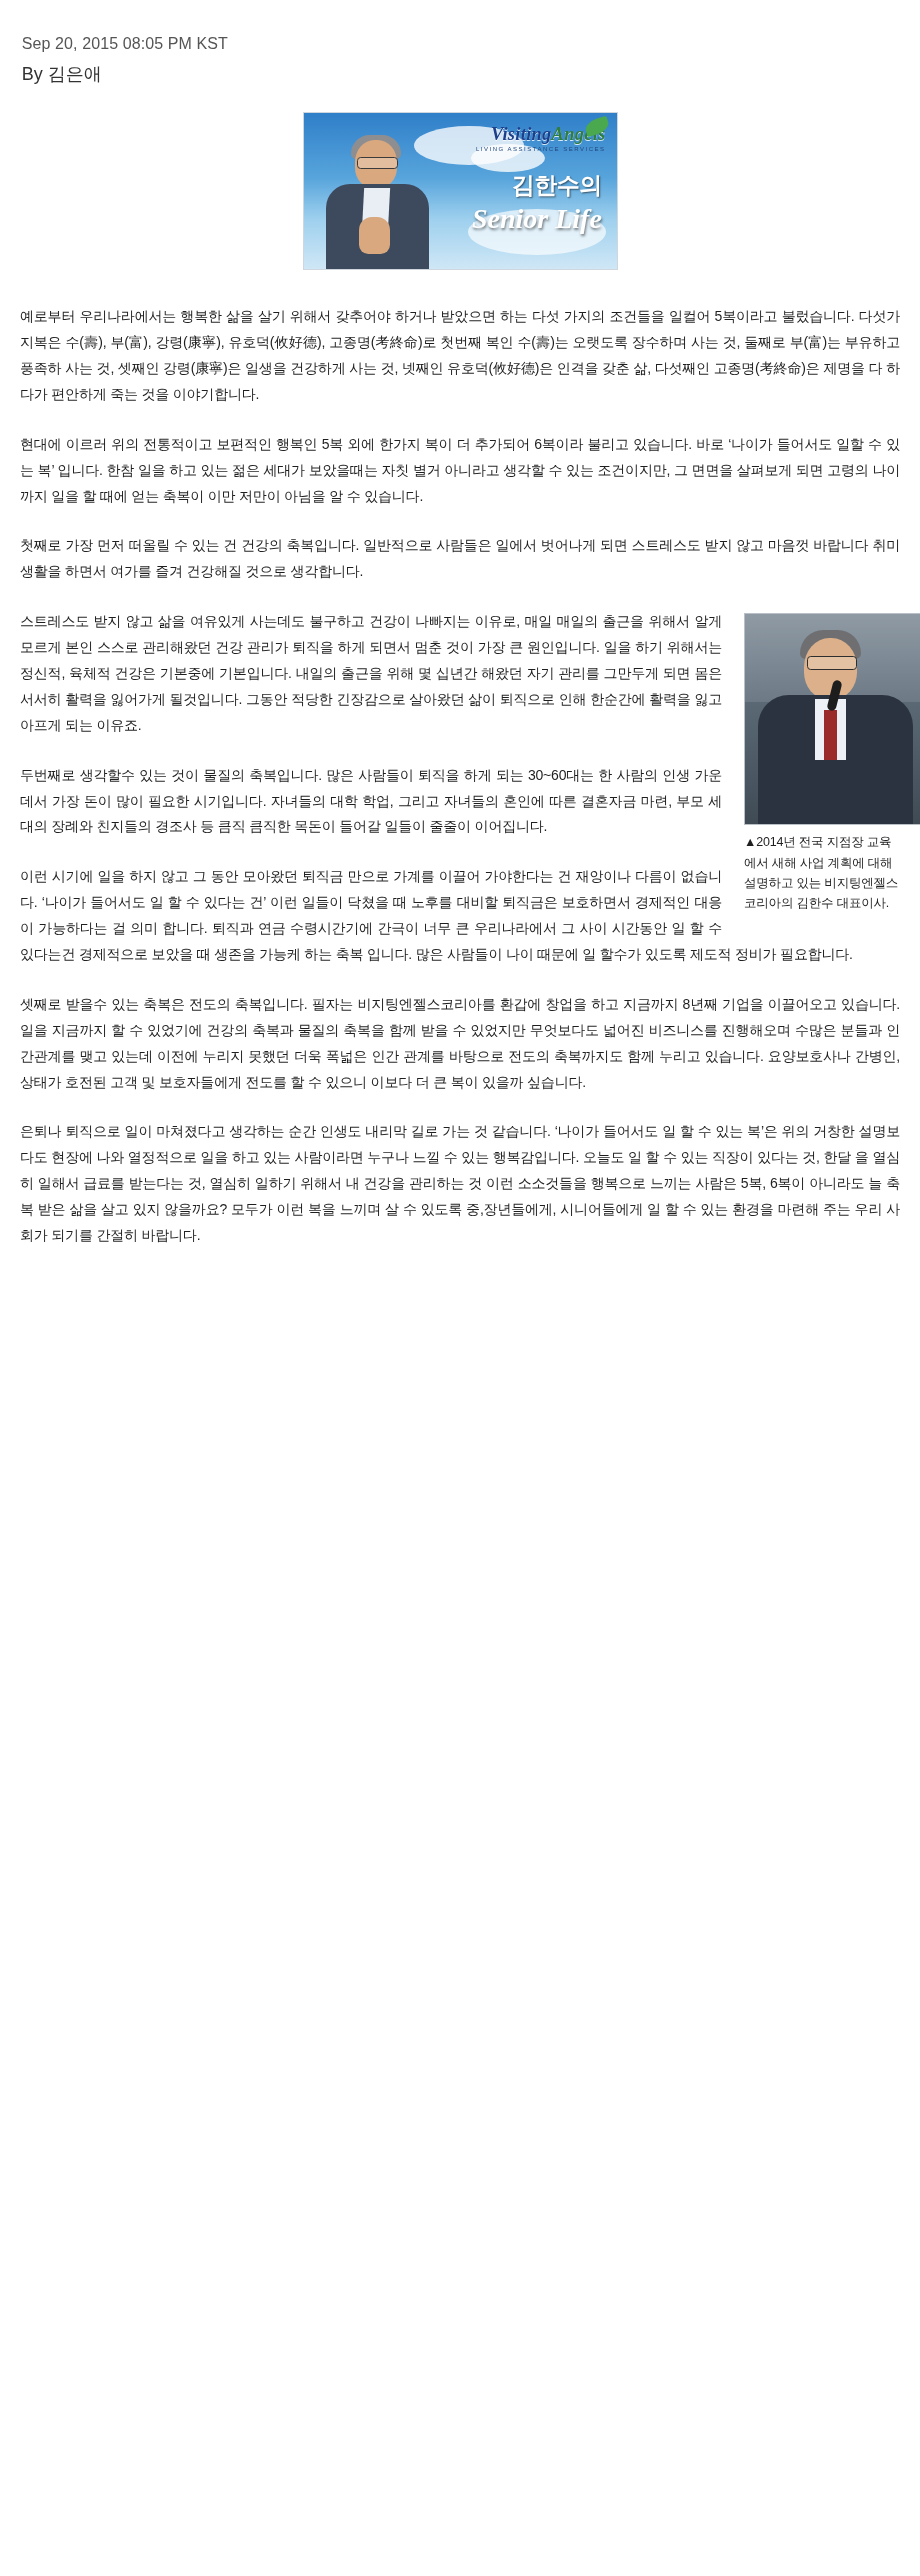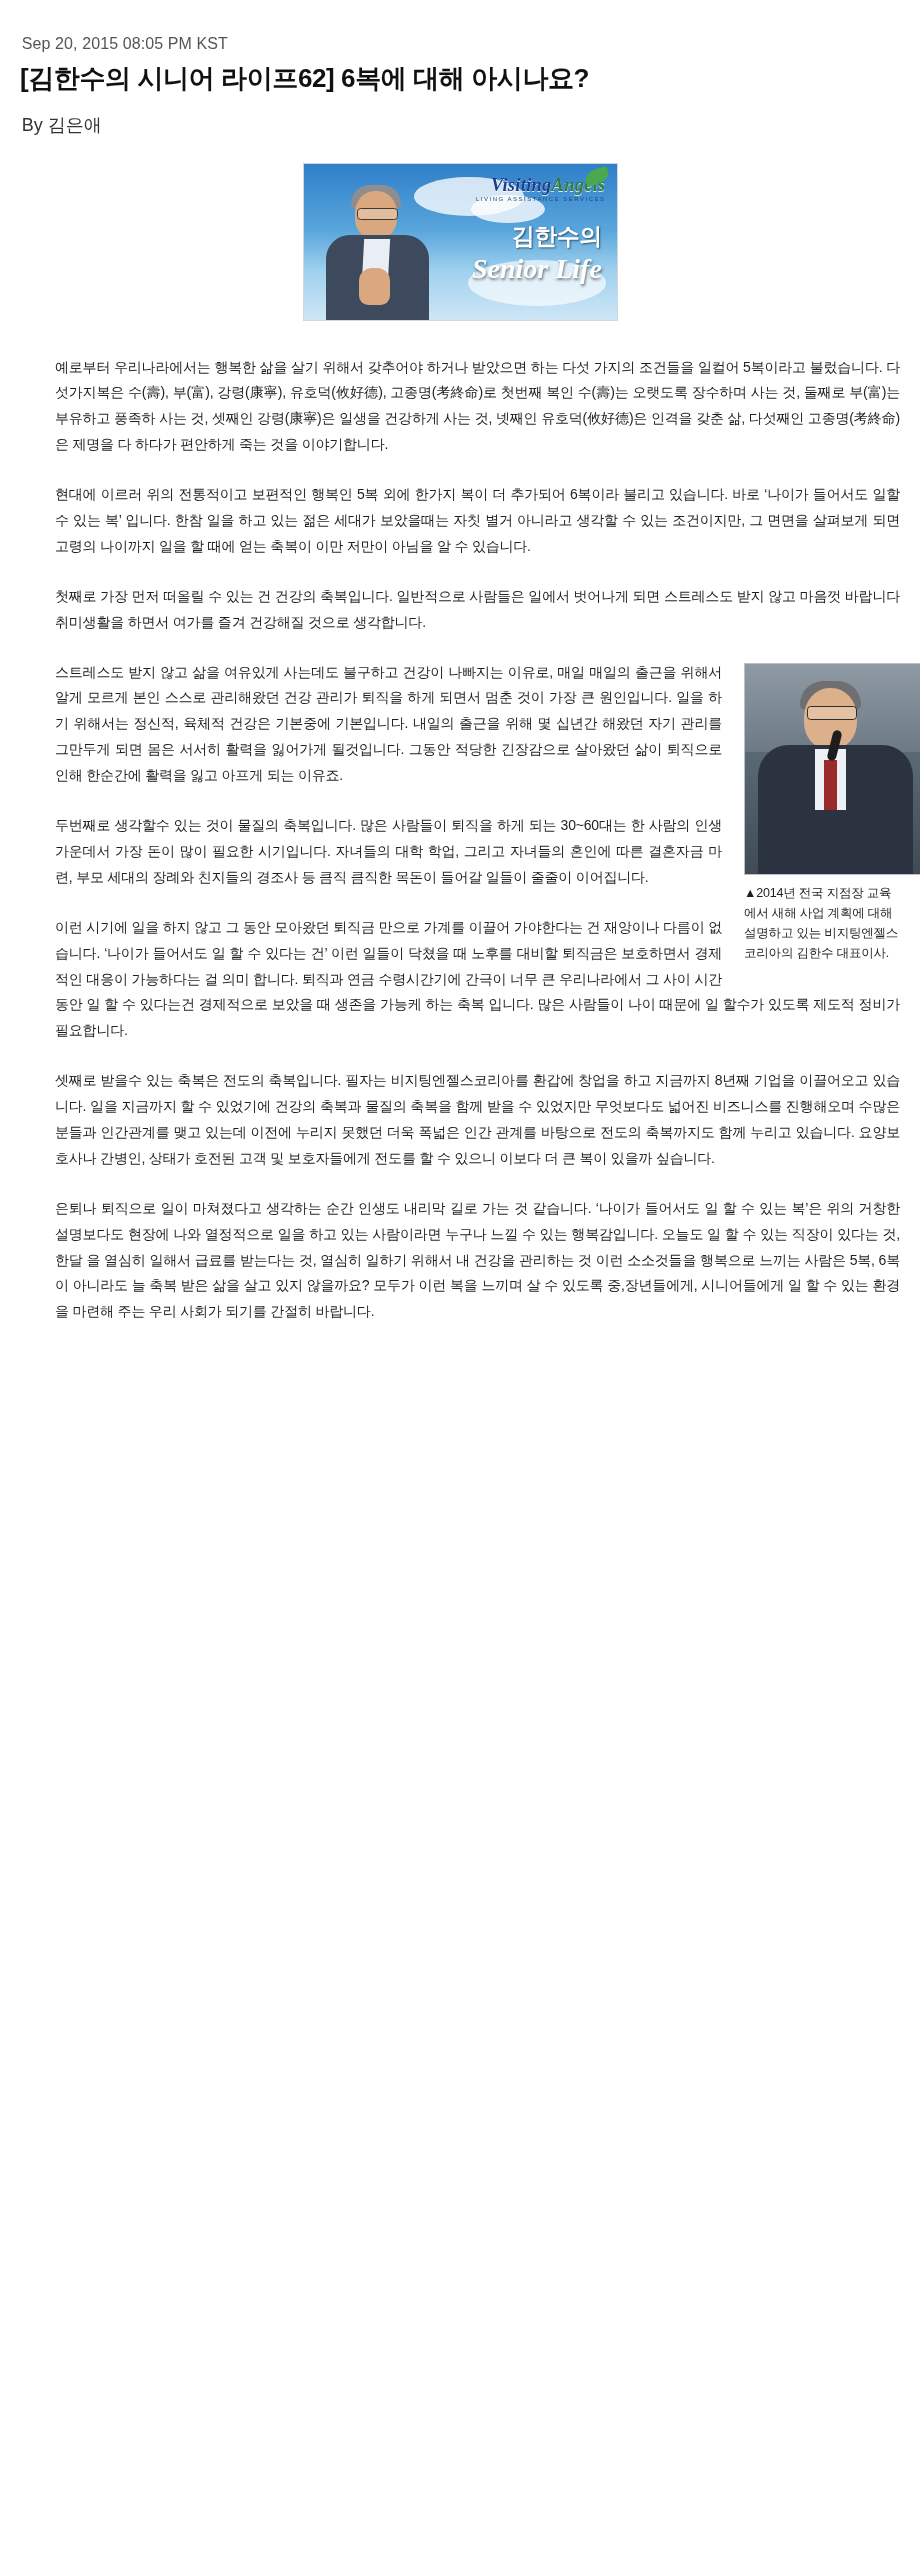--- a/index.html
+++ b/index.html
@@ -174,21 +174,20 @@
     font-size: 28px;
     font-weight: bold;
     margin-top: 1.8px;
     text-shadow: 0.9px 1.8px 2.8px rgba(0,0,0,0.5);
   }
   .article {
     font-size: 14px;
     line-height: 1.85;
     color: #1f1f1f;
     letter-spacing: -0.2px;
-    margin-left: 35px;
   }
   .article p {
     margin: 0 0 24px 0;
     text-align: justify;
   }
   .float-figure {
     float: right;
     width: 156px;
     margin: 3.7px 0 13px 22px;
   }
@@ -282,21 +281,20 @@
     clear: both;
   }
 </style>
 </head>
 <body>
 
 <div class="page">
 
   <div class="timestamp">Sep 20, 2015 08:05 PM KST</div>
 
-  <h1 class="headline">[김한수의 시니어 라이프62] 6복에 대해 아시나요?</h1>
 
   <div class="byline">By 김은애</div>
 
   <div class="lead-figure">
     <div class="lead-image">
       <div class="cloud c1"></div>
       <div class="cloud c2"></div>
       <div class="cloud c3"></div>
       <div class="cloud c4"></div>
 

